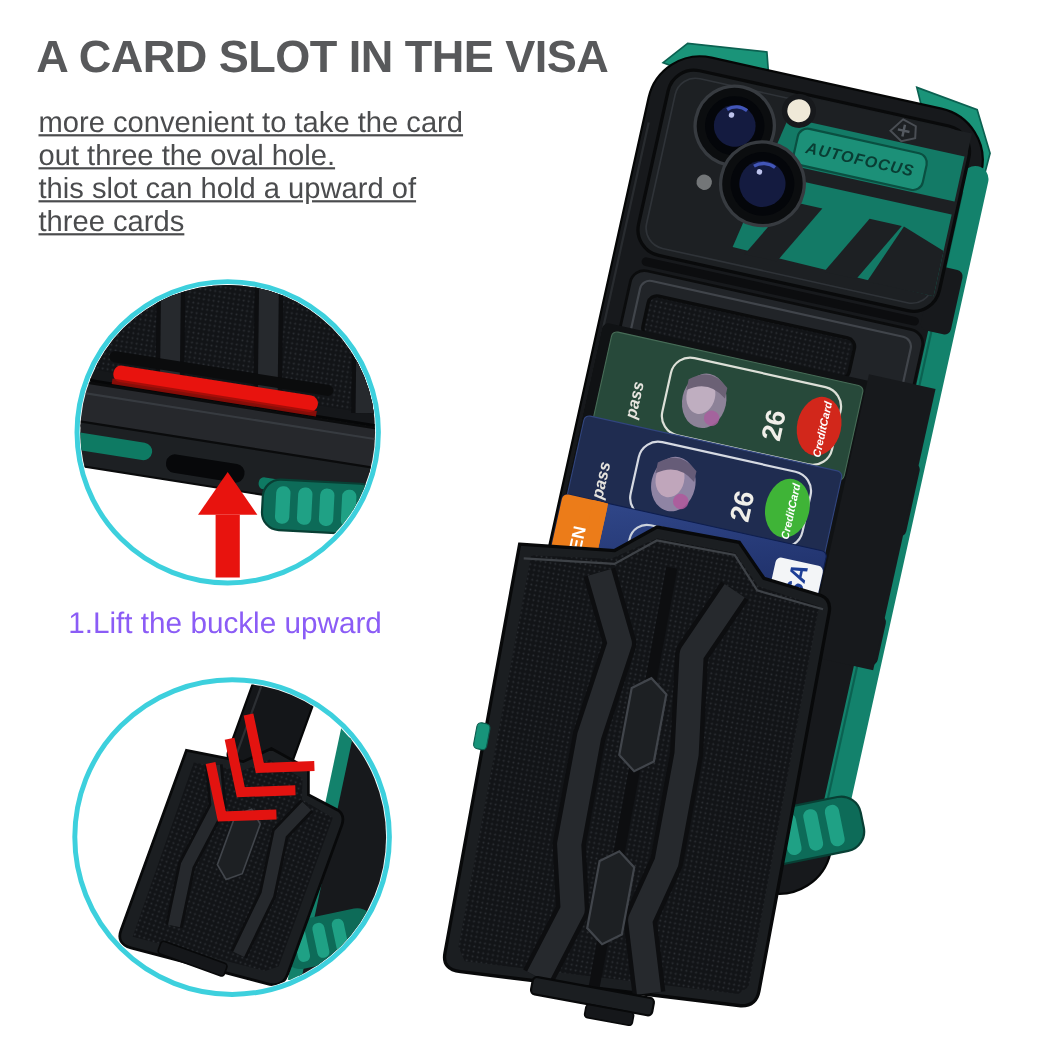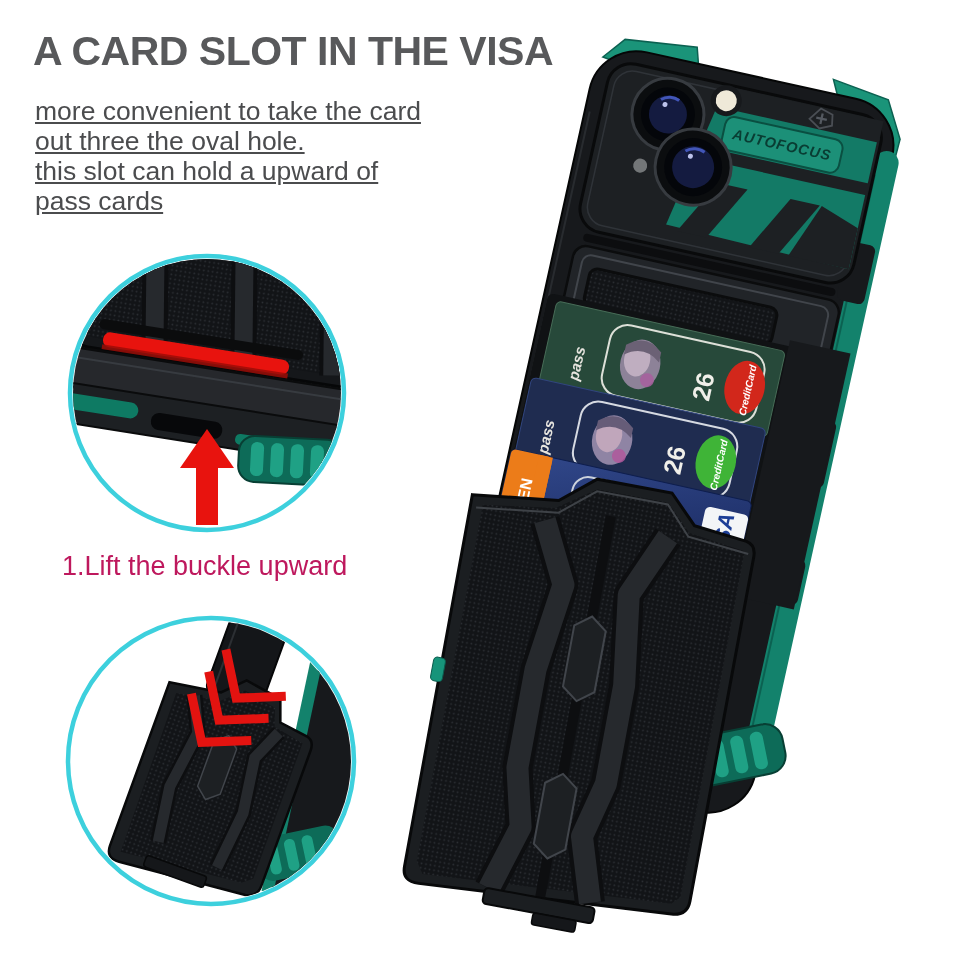--- a/index.html
+++ b/index.html
@@ -2,21 +2,21 @@
 <html><head>
 <meta charset="utf-8">
 <style>
   html,body{margin:0;padding:0;background:#ffffff;}
   .stage{position:relative;width:960px;height:960px;background:#ffffff;overflow:hidden;
          font-family:"Liberation Sans", sans-serif;}
   .stage svg{position:absolute;left:0;top:0;}
   .title{position:absolute;left:33px;top:28px;font-size:41px;font-weight:bold;
          color:#58595b;letter-spacing:-0.5px;white-space:nowrap;}
   .subtitle{position:absolute;left:35px;top:96px;color:#4b4c4e;font-size:26.5px;line-height:30px;text-decoration:underline;}
-  .caption{position:absolute;color:#be185d;font-size:27px;white-space:nowrap;}
+  .caption{position:absolute;color:#8b5cf6;font-size:27px;white-space:nowrap;}
   .caption.c1{left:62px;top:551px;}
   .caption.c2{left:54px;top:915px;}
   svg text{font-family:"Liberation Sans", sans-serif;}
 </style>
 </head>
 <body>
 
 <div class="stage">
 
 <svg width="960" height="960" viewBox="0 0 960 960">
@@ -241,18 +241,18 @@
     </g>
   </g>
 </svg>
 
 <div class="title">A CARD SLOT IN THE VISA</div>
 
 <div class="subtitle">
   <div>more convenient to take the card</div>
   <div>out three the oval hole.</div>
   <div>this slot can hold a upward of</div>
-  <div>pass cards</div>
+  <div>three cards</div>
 </div>
 
 <div class="caption c1">1.Lift the buckle upward</div>
 
 </div>
 
 </body></html>

